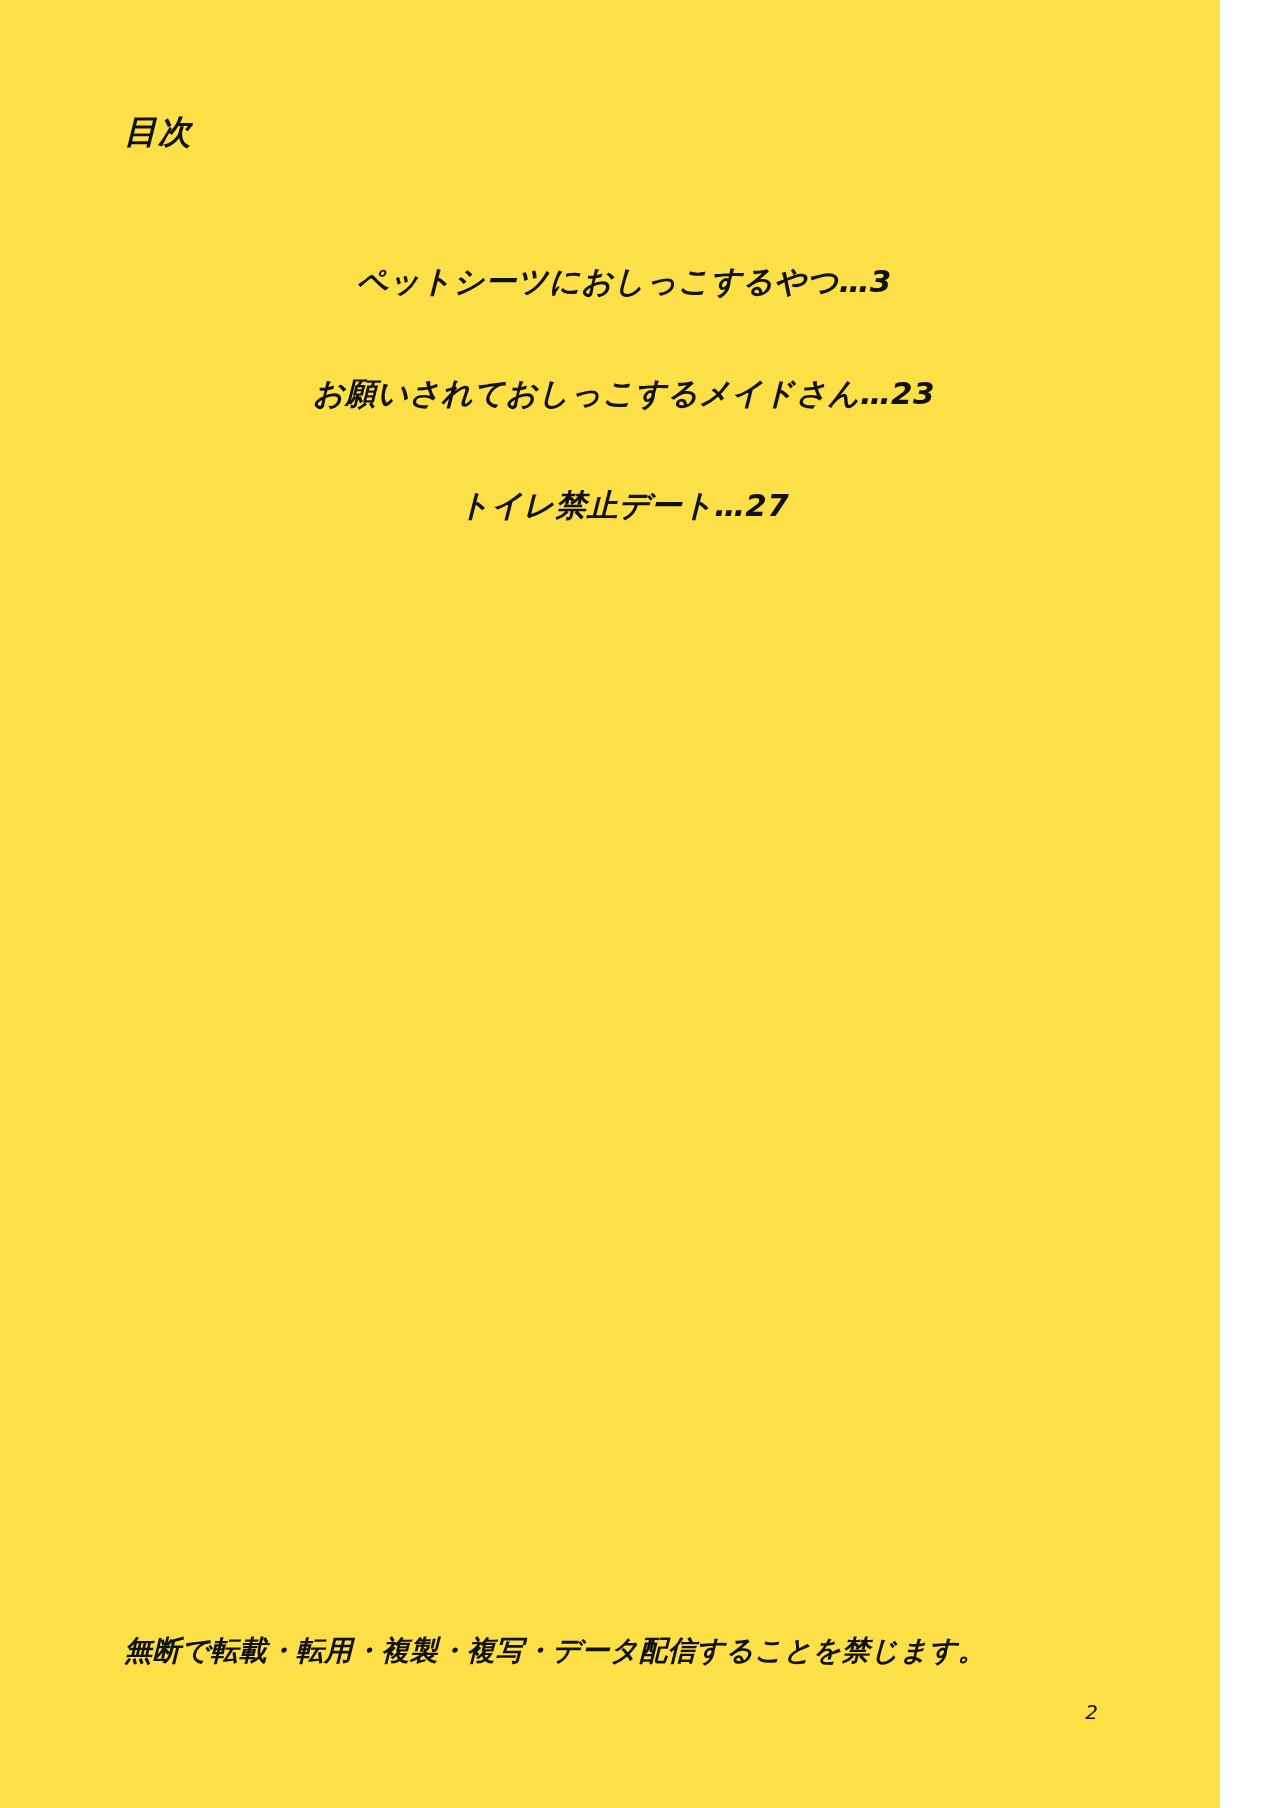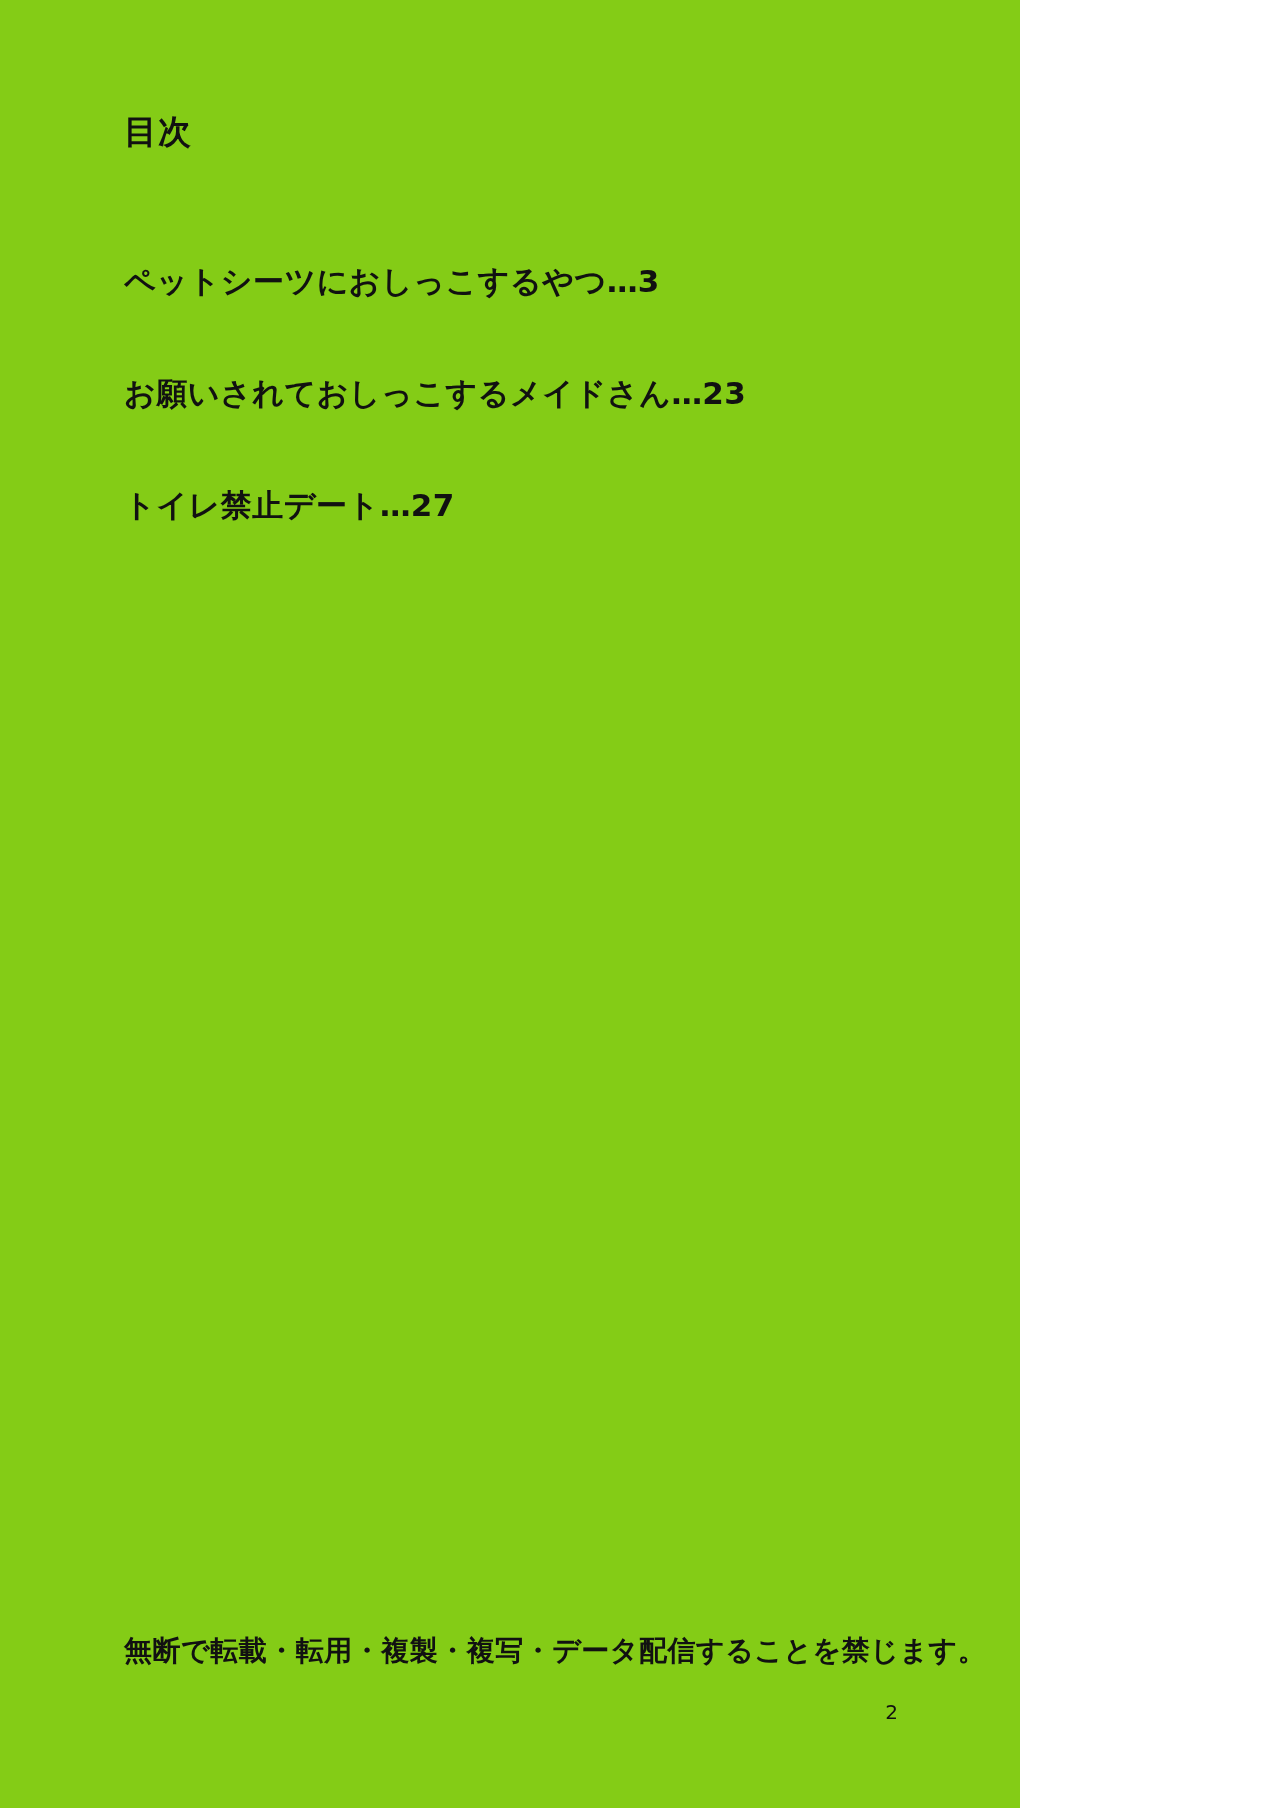--- a/index.html
+++ b/index.html
@@ -2,46 +2,48 @@
 <html lang="ja"><head>
 <meta charset="utf-8">
 <style>
   html, body {
     margin: 0;
     padding: 0;
     background: #ffffff;
   }
   .page {
     position: relative;
-    width: 1020px;
+    width: 1220px;
     height: 1808px;
-    background: #84cc16;
+    background: #fde047;
     font-family: "DejaVu Sans", "Liberation Sans", sans-serif;
     color: #111111;
     box-sizing: border-box;
     overflow: hidden;
+    font-style: italic;
   }
   .toc-heading {
     position: absolute;
     left: 124px;
     top: 112px;
     font-size: 33px;
     font-weight: 700;
     letter-spacing: 1px;
     color: #111111;
     line-height: 1.2;
   }
   .toc-list {
     position: absolute;
     left: 124px;
     top: 262px;
     width: 1000px;
     margin: 0;
     padding: 0;
     list-style: none;
+    text-align: center;
   }
   .toc-item {
     font-size: 31px;
     font-weight: 600;
     color: #111111;
     line-height: 1.25;
     margin-bottom: 73px;
     letter-spacing: 0.5px;
     white-space: nowrap;
   }

